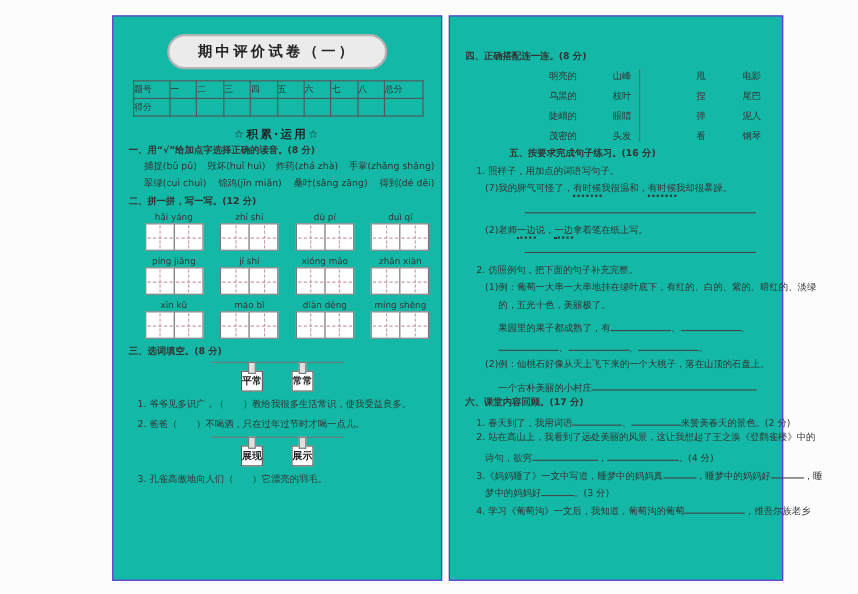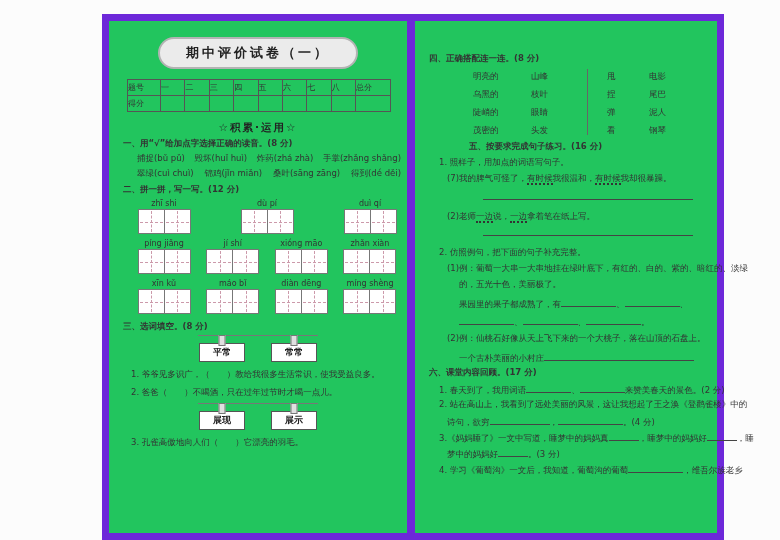--- a/index.html
+++ b/index.html
@@ -1,18 +1,18 @@
 <!DOCTYPE html>
 <html><head>
 <meta charset="utf-8">
 <style>
   html,body{margin:0;padding:0;background:#fbfbfb;}
   #canvas{position:relative;width:780px;height:540px;background:#fcfcfc;overflow:hidden;
           font-family:"DejaVu Sans","Liberation Sans",sans-serif;color:#2e2e2e;}
-  .page{position:absolute;top:14px;height:512px;background:#22c55e;border:7px solid #6d28d9;text-decoration:underline;}
+  .page{position:absolute;top:14px;height:512px;background:#14b8a6;border:1px solid #6d28d9;text-decoration:underline;}
   #page-left{left:102px;width:298px;}
   #page-right{left:408px;width:302px;}
 
   .abs{position:absolute;}
   .line{font-size:8.5px;line-height:11px;white-space:nowrap;color:#333;}
   .bold{font-weight:bold;}
   .center{text-align:center;}
 
   
   .title-pill{display:inline-block;border:2px solid #b3b3b3;background:#ebebeb;border-radius:16px;
@@ -31,36 +31,36 @@
   .pinyin{font-size:8px;color:#333;margin-bottom:1px;white-space:nowrap;}
   .cells{display:flex;justify-content:center;}
   .tz{width:25px;height:23px;border:1px solid #777;position:relative;background:#fff;}
   .tz + .tz{margin-left:-1px;}
   .tz::before{content:"";position:absolute;left:50%;top:1px;bottom:1px;border-left:1px dashed #c9a;}
   .tz::after{content:"";position:absolute;top:50%;left:1px;right:1px;border-top:1px dashed #c9a;}
 
   
   .cards{position:absolute;left:0;right:0;display:flex;justify-content:center;gap:26px;}
   .cards::before{content:"";position:absolute;top:-8px;left:30%;right:30%;border-top:1.5px solid #777;}
-  .card{position:relative;border:1.5px solid #555;background:#fff;padding:2px 13px;
+  .card{position:relative;border:1.5px solid #555;background:#fff;padding:2px 0;
         font-size:9px;font-weight:bold;color:#222;}
   .card::before{content:"";position:absolute;top:-9px;left:50%;transform:translateX(-50%);
         width:5px;height:9px;background:#e0e0e0;border:1px solid #777;}
 
   
   .blank{display:inline-block;border-bottom:1px solid #444;height:9px;vertical-align:baseline;}
   .w30{width:30px;} .w45{width:45px;} .w55{width:55px;}
   .w60{width:60px;} .w65{width:65px;} .w150{width:150px;}
   .ans-line{position:absolute;border-bottom:1px solid #444;height:0;}
 
   .emdot{border-bottom:2px dotted #333;}
 
   
   .match-col{position:absolute;width:56px;}
-  .match-col .line{margin-bottom:7px;}
+  .match-col .line{margin-bottom:7px;margin-left:32px;}
   .vdiv{position:absolute;border-left:1.5px solid #666;}
 </style>
 </head>
 <body>
 
 <div id="canvas">
 
   <div class="page" id="page-left">
 
     <div class="abs center" style="top:16px;left:0;right:0;">
@@ -109,20 +109,27 @@
       <span class="line">翠绿(cuì  chuì)</span>
       <span class="line">锦鸡(jǐn  miǎn)</span>
       <span class="line">桑叶(sāng  zāng)</span>
       <span class="line">得到(dé  děi)</span>
     </div>
 
     <div class="abs line bold" style="top:163px;left:14px;">二、拼一拼，写一写。(12 分)</div>
 
     <div class="gridrow" style="top:178px;">
       <div class="wgrid">
+        <div class="pinyin">hǎi yáng</div>
+        <div class="cells">
+            <div class="tz"></div>
+            <div class="tz"></div>
+          </div>
+      </div>
+      <div class="wgrid">
         <div class="pinyin">zhī shi</div>
         <div class="cells">
             <div class="tz"></div>
             <div class="tz"></div>
           </div>
       </div>
       <div class="wgrid">
         <div class="pinyin">dù pí</div>
         <div class="cells">
             <div class="tz"></div>

